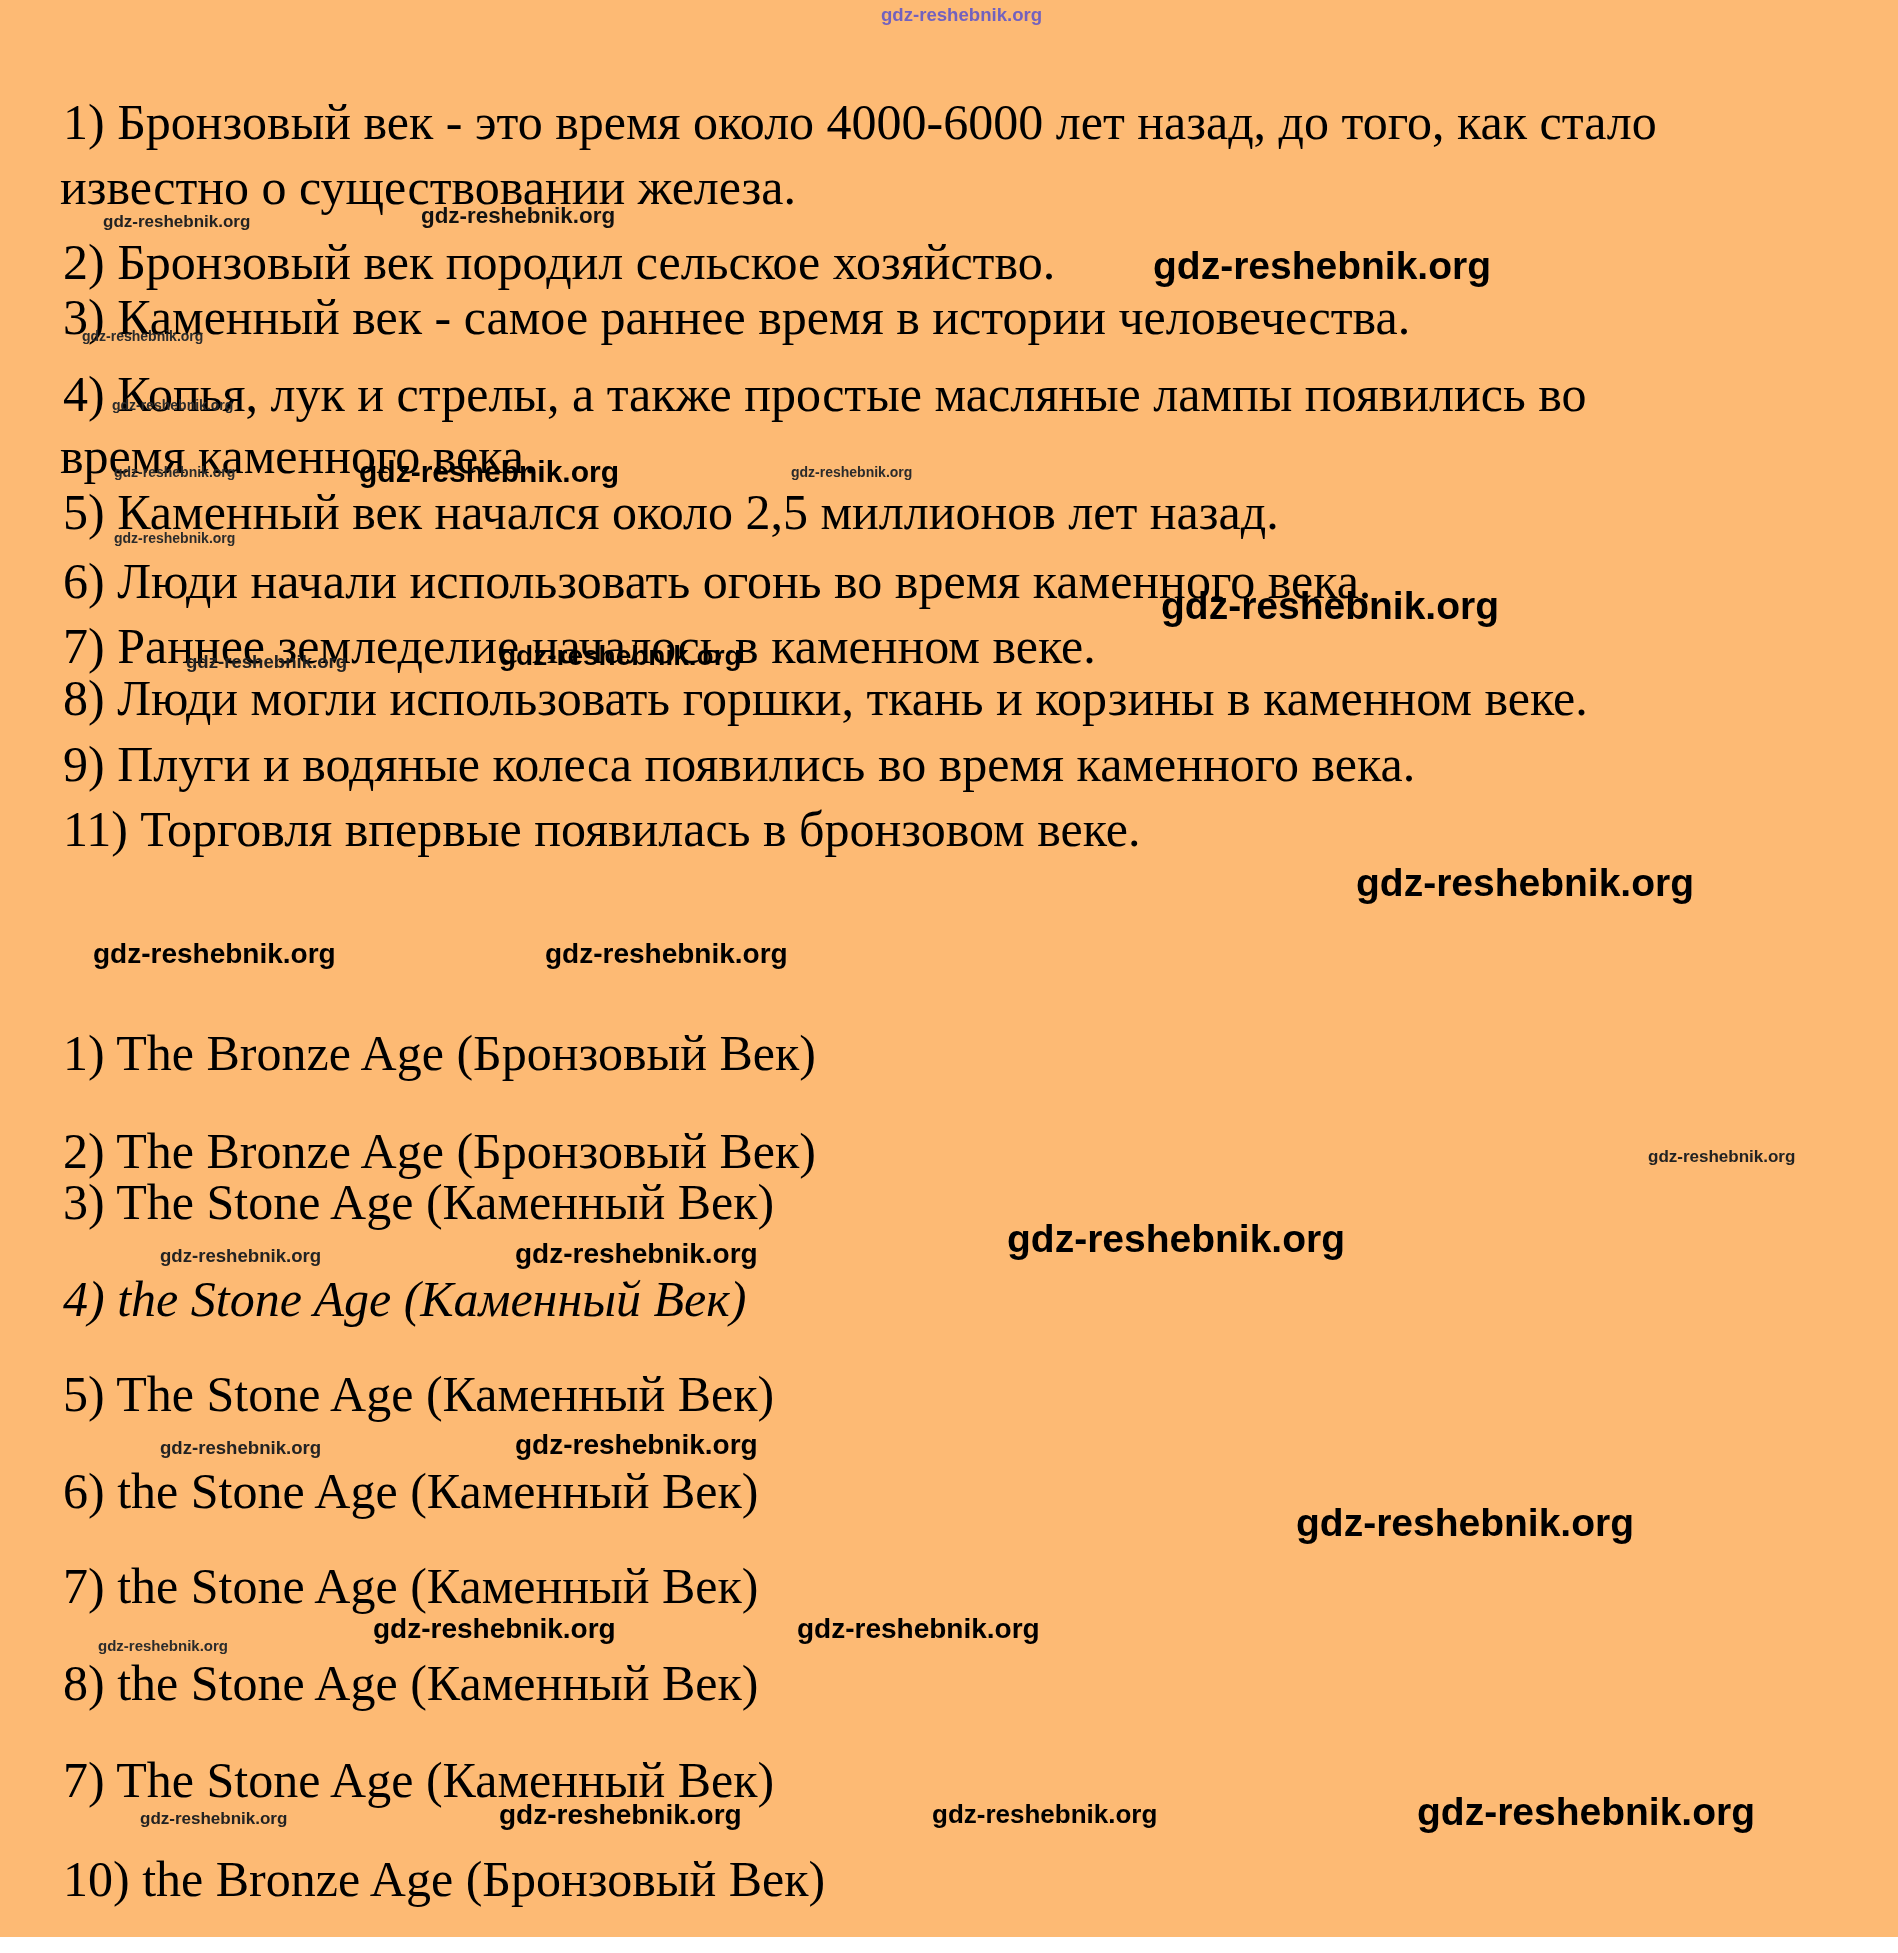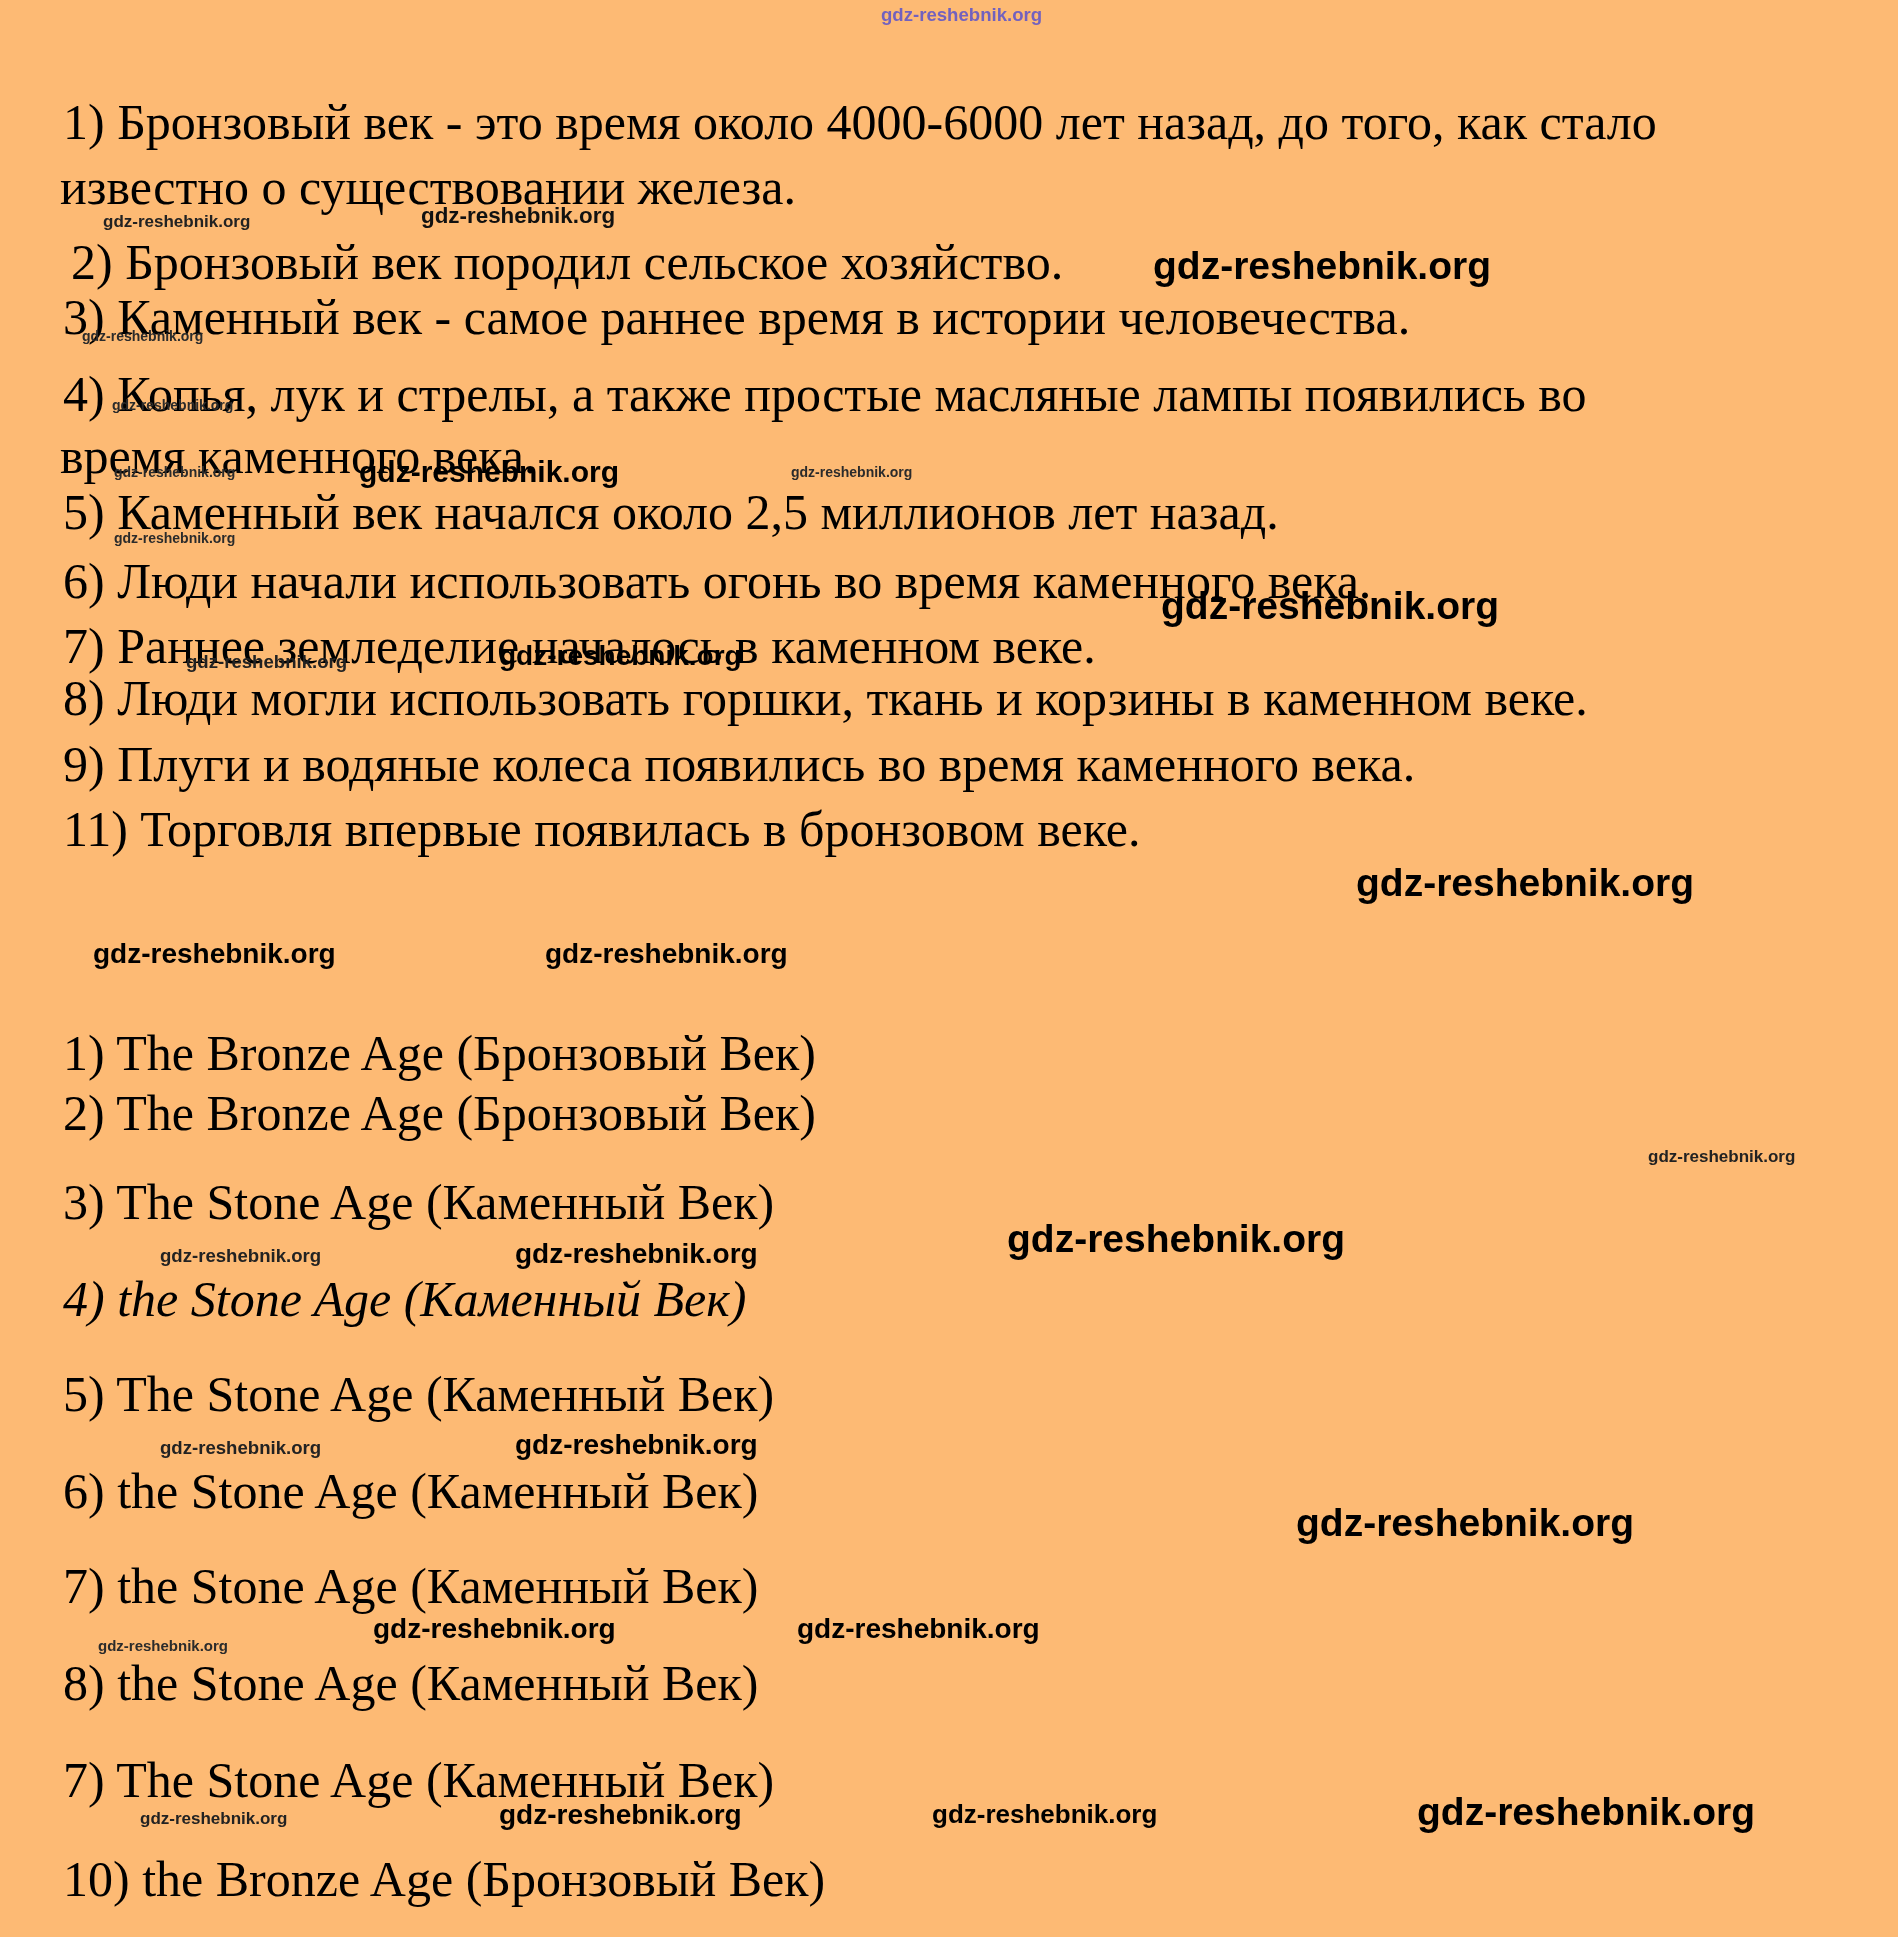--- a/index.html
+++ b/index.html
@@ -35,33 +35,33 @@
 </style>
 </head>
 <body>
 
 <div class="page">
 
   <div class="wm wm-top" style="left:881px; top:3.7px;">gdz-reshebnik.org</div>
 
   <div class="t-line" style="top:93px;">1) Бронзовый век - это время около 4000-6000 лет назад, до того, как стало</div>
   <div class="t-line" style="top:158px; left:60px;">известно о существовании железа.</div>
-  <div class="t-line" style="top:233px;margin-left:8px;">2) Бронзовый век породил сельское хозяйство.</div>
+  <div class="t-line" style="top:233px;">2) Бронзовый век породил сельское хозяйство.</div>
   <div class="t-line" style="top:288px;">3) Каменный век - самое раннее время в истории человечества.</div>
   <div class="t-line" style="top:365px;">4) Копья, лук и стрелы, а также простые масляные лампы появились во</div>
   <div class="t-line" style="top:427px; left:60px;">время каменного века.</div>
   <div class="t-line" style="top:483px;text-align:center;">5) Каменный век начался около 2,5 миллионов лет назад.</div>
   <div class="t-line" style="top:552px;">6) Люди начали использовать огонь во время каменного века.</div>
   <div class="t-line" style="top:617px;">7) Раннее земледелие началось в каменном веке.</div>
   <div class="t-line" style="top:669px;">8) Люди могли использовать горшки, ткань и корзины в каменном веке.</div>
   <div class="t-line" style="top:735px;">9) Плуги и водяные колеса появились во время каменного века.</div>
   <div class="t-line" style="top:800px;">11) Торговля впервые появилась в бронзовом веке.</div>
 
   <div class="t-line" style="top:1024px;text-align:right;">1) The Bronze Age (Бронзовый Век)</div>
-  <div class="t-line" style="top:1084px;">2) The Bronze Age (Бронзовый Век)</div>
+  <div class="t-line" style="top:1122px;">2) The Bronze Age (Бронзовый Век)</div>
   <div class="t-line" style="top:1173px;">3) The Stone Age (Каменный Век)</div>
   <div class="t-line" style="top:1270px;font-style:italic;">4) the Stone Age (Каменный Век)</div>
   <div class="t-line" style="top:1365px;">5) The Stone Age (Каменный Век)</div>
   <div class="t-line" style="top:1462px;">6) the Stone Age (Каменный Век)</div>
   <div class="t-line" style="top:1557px;">7) the Stone Age (Каменный Век)</div>
   <div class="t-line" style="top:1654px;">8) the Stone Age (Каменный Век)</div>
   <div class="t-line" style="top:1751px;">7) The Stone Age (Каменный Век)</div>
   <div class="t-line" style="top:1850px;">10) the Bronze Age (Бронзовый Век)</div>
 
   <div class="wm wm-sm" style="left:103px;  top:212px;">gdz-reshebnik.org</div>

